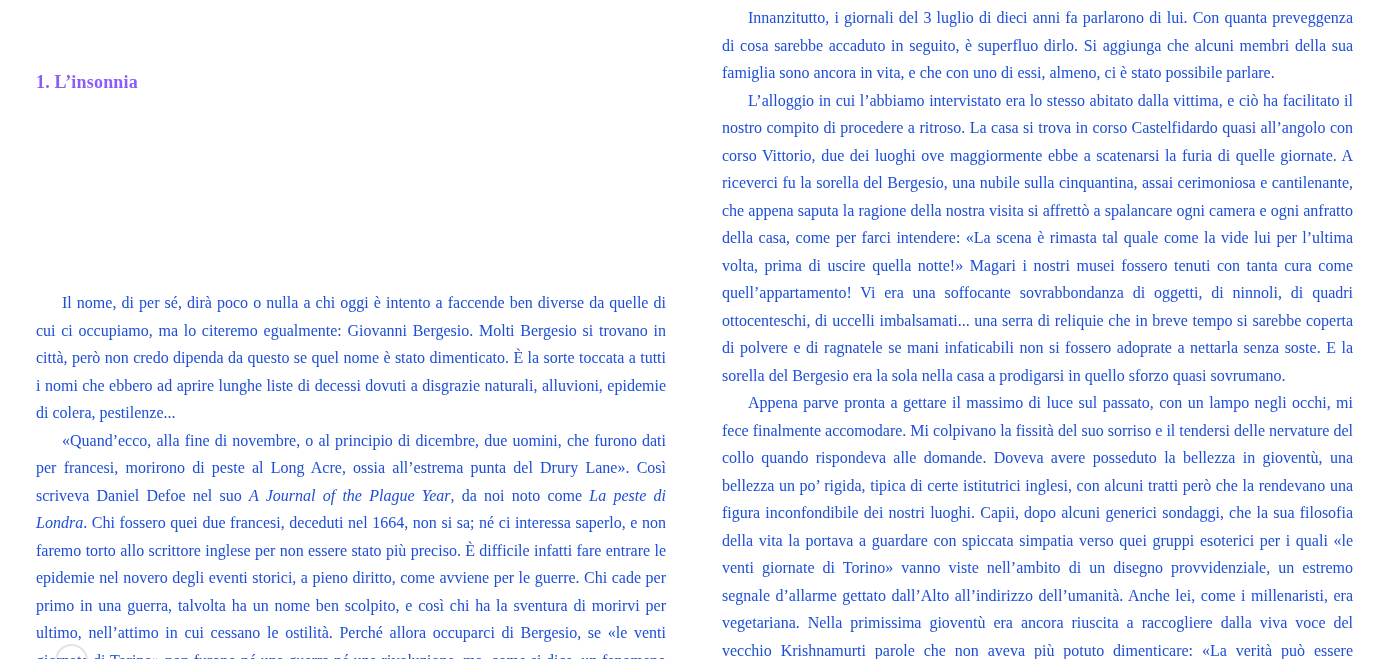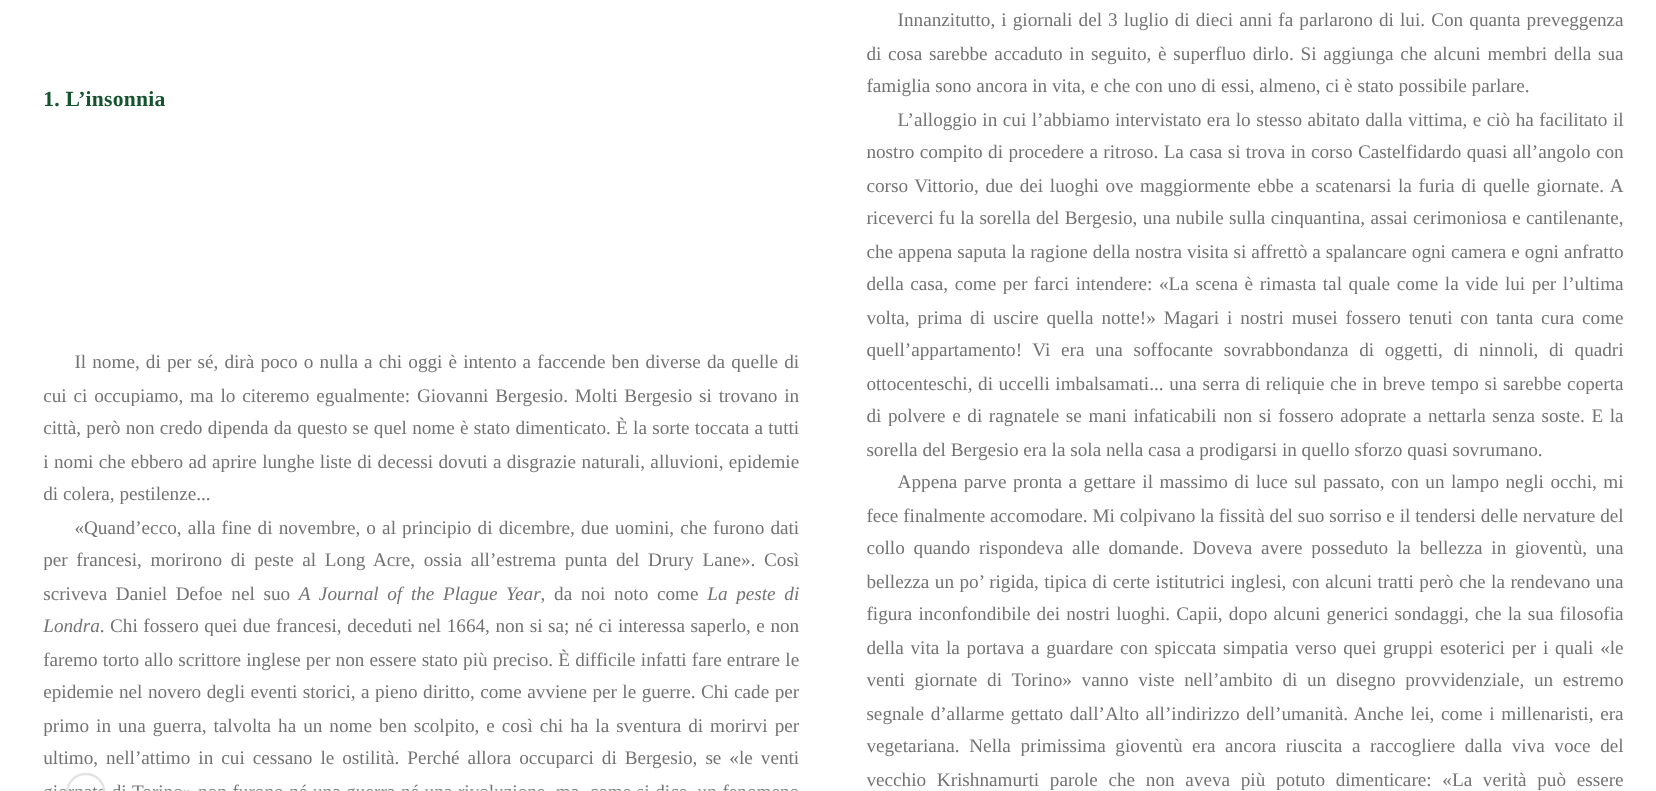--- a/index.html
+++ b/index.html
@@ -17,31 +17,31 @@
     height: 659px;
   }
   .page-left  { left: 36px;  width: 630px; }
   .page-right { left: 722px; width: 631px; }
 
   .chapter-title {
     position: absolute;
     top: 72px;
     left: 0;
     font-size: 18px;
-    color: #14532d;
+    color: #8b5cf6;
     letter-spacing: 0.2px;
   }
   .body-block { position: absolute; left: 0; right: 0; }
   .page-left  .body-block { top: 289px; }
   .page-right .body-block { top: 4px; }
 
   .para {
     font-size: 16px;
     line-height: 27.5px;
-    color: #737373;
+    color: #1d4ed8;
     text-align: justify;
     text-indent: 26px;
     hyphens: auto;
     -webkit-hyphens: auto;
   }
   .para em { font-style: italic; margin-top: 47px; }
 
   .ornament-circle {
     position: absolute;
     left: 55px;

